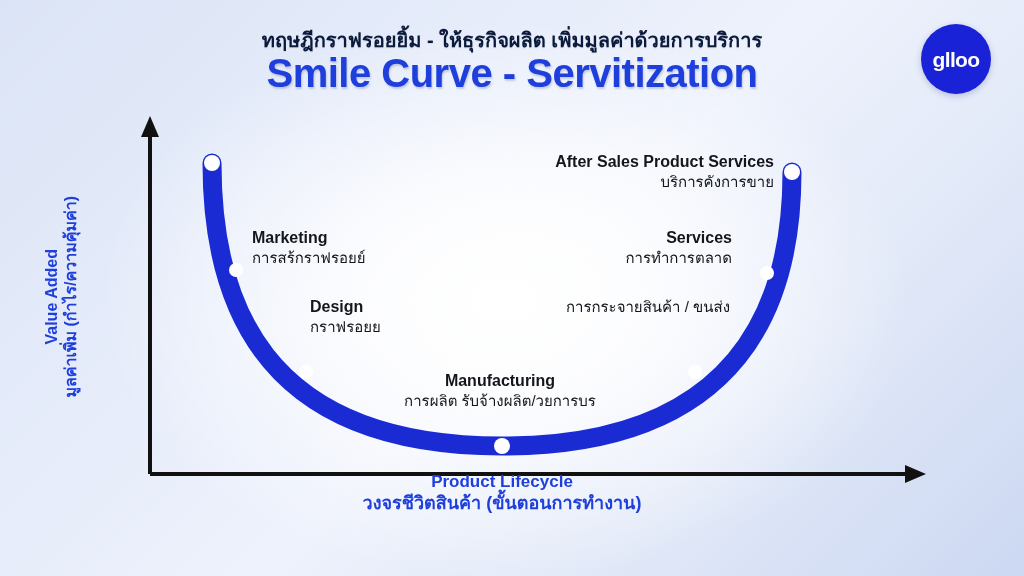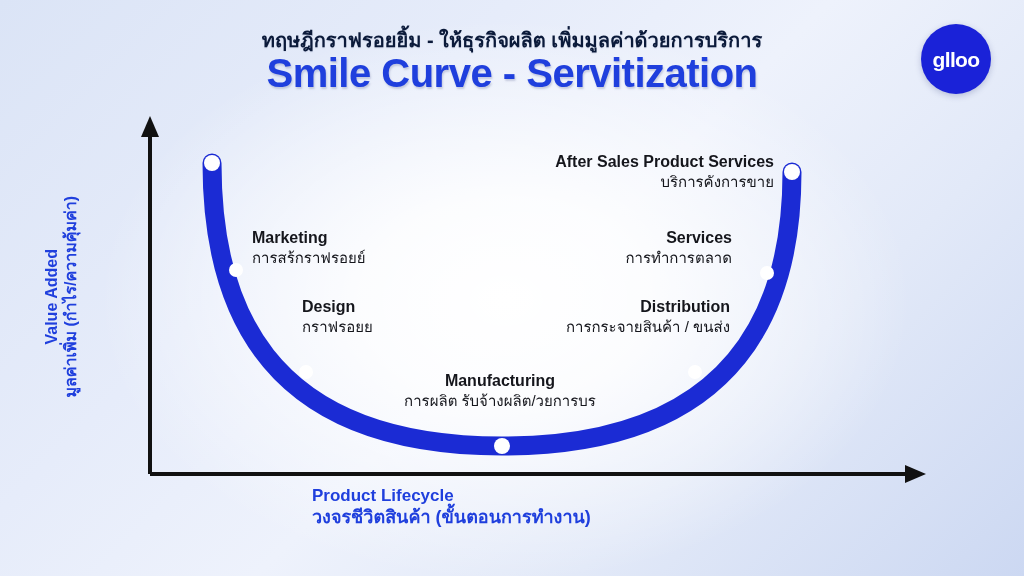--- a/index.html
+++ b/index.html
@@ -35,35 +35,35 @@
   }
   
   #axes{position:absolute;left:0;top:0;}
   
   #ylabel{
     position:absolute;left:-58px;top:278px;width:240px;text-align:center;
     transform:rotate(-90deg);transform-origin:center center;
   }
   #ylabel .en{font-size:16px;font-weight:bold;color:#1f3fdd;line-height:1.15;}
   #ylabel .th{font-size:16px;font-weight:bold;color:#1f3fdd;line-height:1.2;}
-  #xlabel{position:absolute;left:312px;top:486px;width:380px;text-align:left;}
+  #xlabel{position:absolute;left:312px;top:472px;width:380px;text-align:center;}
   #xlabel .en{font-size:17px;font-weight:bold;color:#1f3fdd;line-height:1.2;}
   #xlabel .th{font-size:18px;font-weight:bold;color:#1f3fdd;line-height:1.25;}
   
   #curve{position:absolute;left:0;top:0;}
   
   .stage{position:absolute;}
   .stage .en{font-size:16px;font-weight:bold;color:#15161c;line-height:1.25;white-space:nowrap;}
   .stage .th{font-size:15px;color:#15161c;line-height:1.3;white-space:nowrap;}
   .stage.left{text-align:left;}
   .stage.right{text-align:right;}
   .stage.center{text-align:center;}
   #st0{left:232px;top:152px;}
   #st1{left:252px;top:228px;}
-  #st2{left:302px;top:297px;}
+  #st2{left:310px;top:297px;}
   #st3{left:380px;top:371px;width:240px;}
   #st4{right:250px;top:152px;}
   #st5{right:292px;top:228px;}
   #st6{right:294px;top:297px;}
 </style>
 </head>
 <body>
 
 <div id="stage">
 
@@ -125,17 +125,16 @@
     <div class="en">After Sales Product Services</div>
     <div class="th">บริการคังการขาย</div>
   </div>
 
   <div class="stage right" id="st5">
     <div class="en">Services</div>
     <div class="th">การทำการตลาด</div>
   </div>
 
   <div class="stage right" id="st6">
-    <div class="en">Distribution</div>
     <div class="th">การกระจายสินค้า / ขนส่ง</div>
   </div>
 
 </div>
 
 </body></html>

